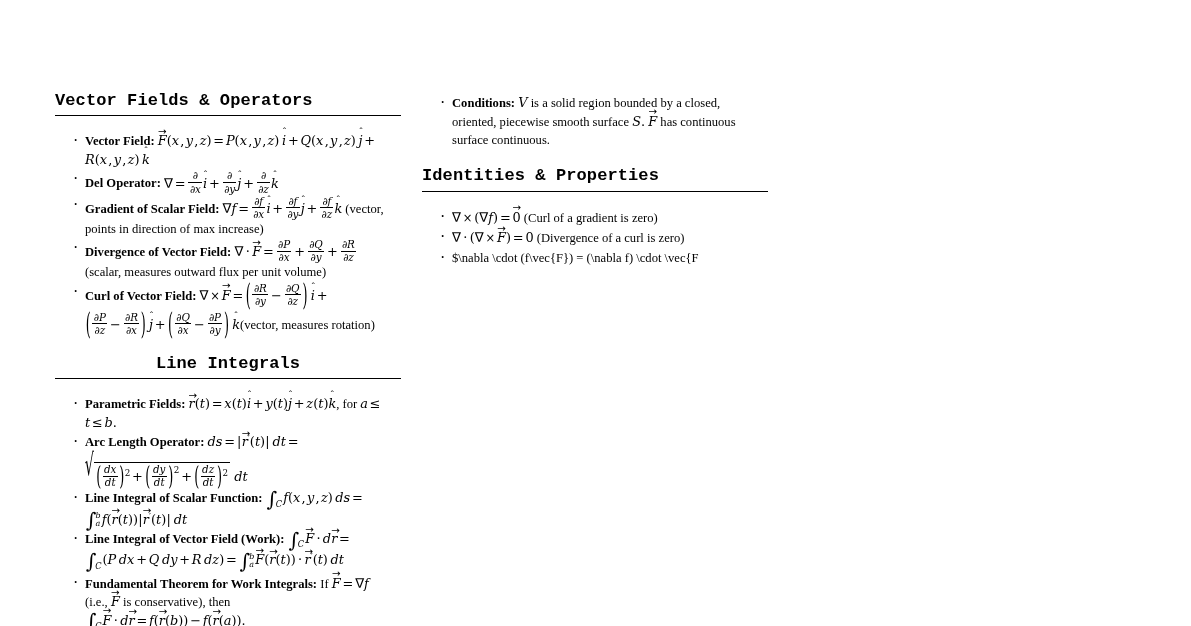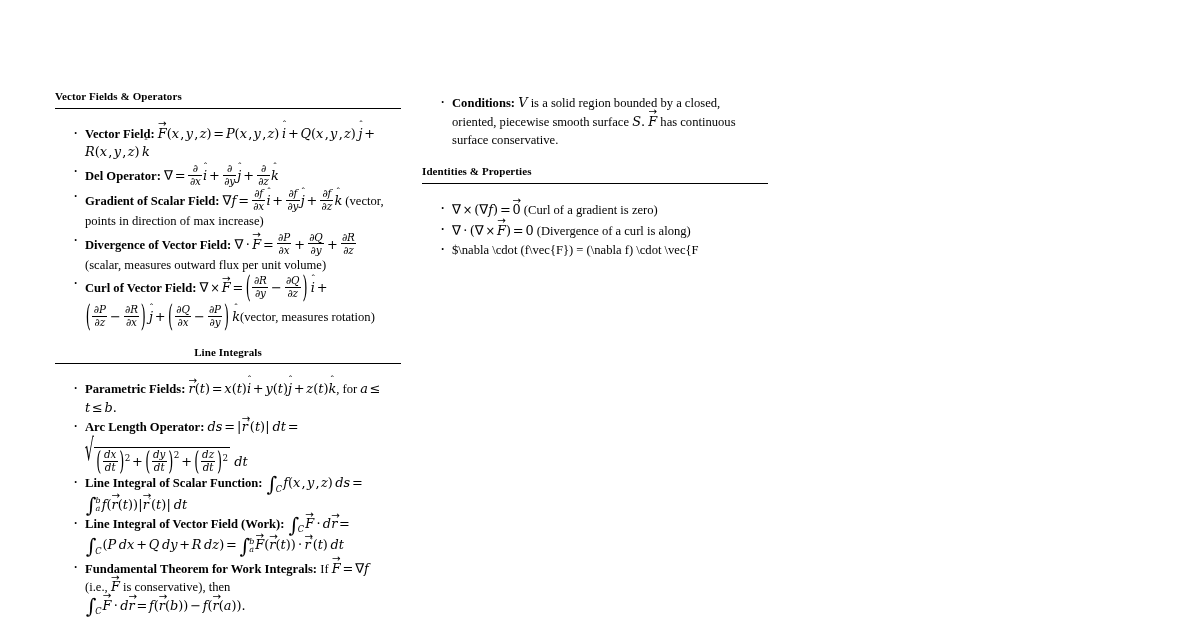--- a/index.html
+++ b/index.html
@@ -10,23 +10,23 @@
     color:#000;
     overflow:hidden;
   }
   .page{position:relative;width:1191px;height:626px;}
 
   .col{position:absolute;top:0;}
   .col-left{left:55px;width:346px;}
   .col-right{left:422px;width:346px;}
 
   .section-title{
-    font-family:Liberation Serif, serif;
+    font-family:Liberation Mono, monospace;
     font-weight:bold;
-    font-size:11px;
+    font-size:17px;
     line-height:1.25;
     letter-spacing:.1px;
     margin:0 0 4px 0;
     color:#000;
   }
   .rule{
     border:0;border-top:1.6px solid #000;
     margin:0 0 7px 0;
     width:100%;
   }
@@ -243,37 +243,37 @@
 
     <ul class="items">
       <li>
         <span class="lbl">Conditions:</span>
         <span class="m">V</span>
         <span class="txt">is a solid region bounded by a closed, oriented,</span>
         <span class="txt">piecewise smooth surface</span>
         <span class="m">S<span class="up">.</span></span>
         <span class="m"><span class="vec"><span class="base">F</span><span class="arr">→</span></span></span>
         <span class="txt">has continuous surface</span>
-        <span class="txt">conservative.</span>
+        <span class="txt">continuous.</span>
       </li>
     </ul>
 
     <h2 class="section-title" style="margin-top:4px;">Identities &amp; Properties</h2>
     <hr class="rule">
 
     <ul class="items">
 
       <li>
         <span class="m"><span class="nab">∇</span><span class="times">×</span><span class="paren">(</span><span class="nab">∇</span>f<span class="paren">)</span><span class="op">=</span><span class="vec"><span class="base" style="font-style:normal;">0</span><span class="arr">→</span></span></span>
         <span class="txt">(Curl of a gradient is zero)</span>
       </li>
 
       <li>
         <span class="m"><span class="nab">∇</span><span class="cdot">·</span><span class="paren">(</span><span class="nab">∇</span><span class="times">×</span><span class="vec"><span class="base">F</span><span class="arr">→</span></span><span class="paren">)</span><span class="op">=</span><span class="up">0</span></span>
-        <span class="txt">(Divergence of a curl is along)</span>
+        <span class="txt">(Divergence of a curl is zero)</span>
       </li>
 
       <li>
         <span class="txt">$\nabla \cdot (f\vec{F}) = (\nabla f) \cdot \vec{F</span>
       </li>
 
     </ul>
   </div>
 
 </div>

